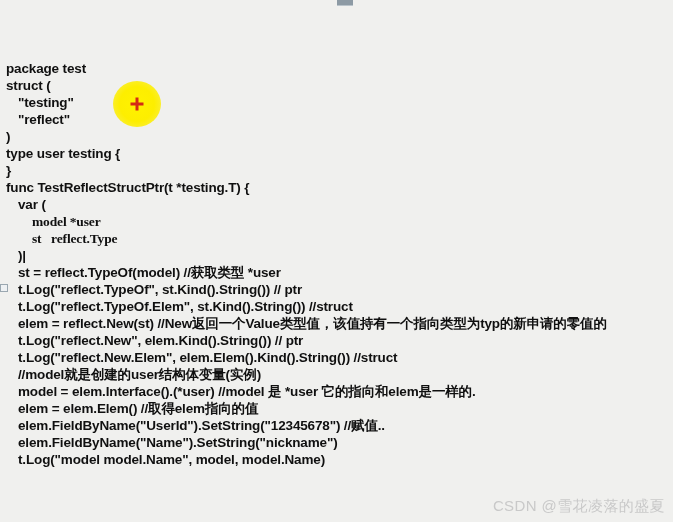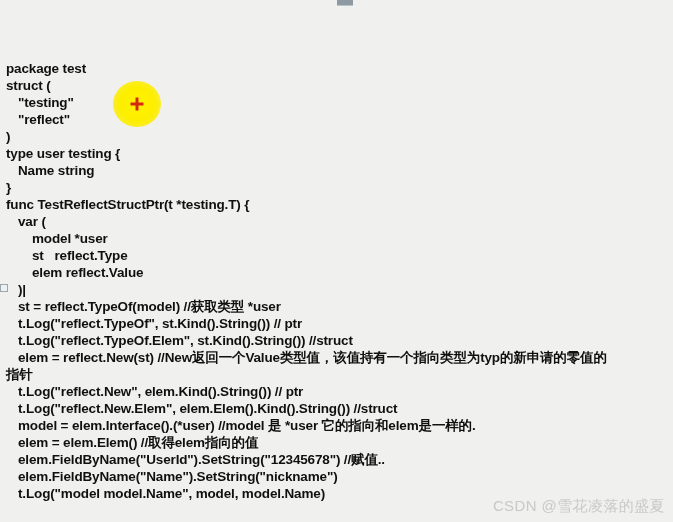--- a/index.html
+++ b/index.html
@@ -54,21 +54,21 @@
     font-size: 13.5px;
     font-weight: bold;
     color: #101010;
     white-space: pre;
     letter-spacing: -0.15px;
     padding-left: 6px;
     box-sizing: border-box;
   }
 
   .code-line.ind1 { padding-left: 18px; }
-  .code-line.ind2 { padding-left: 32px; }
+  .code-line.ind2 { padding-left: 32px; font-family: Liberation Serif, serif; }
   .code-line.ind0 { padding-left: 6px; }
 
   
   .fold-marker {
     position: absolute;
     left: 0px;
     top: 284px;
     width: 8px;
     height: 8px;
     border: 1px solid #9aa7b0;
@@ -132,35 +132,33 @@
 
   <div class="top-chip"></div>
 
   <div class="code-area">
     <div class="code-line ind0">package test</div>
     <div class="code-line ind0">struct (</div>
     <div class="code-line ind1">"testing"</div>
     <div class="code-line ind1">"reflect"</div>
     <div class="code-line ind0">)</div>
     <div class="code-line ind0">type user testing {</div>
-    <div class="code-line ind1">Name string</div>
     <div class="code-line ind0">}</div>
     <div class="code-line ind0">func TestReflectStructPtr(t *testing.T) {</div>
     <div class="code-line ind1">var (</div>
     <div class="code-line ind2">model *user</div>
     <div class="code-line ind2">st   reflect.Type</div>
-    <div class="code-line ind2">elem reflect.Value</div>
     <div class="code-line ind1">)|</div>
     <div class="code-line ind1">st = reflect.TypeOf(model) //获取类型 *user</div>
     <div class="code-line ind1">t.Log("reflect.TypeOf", st.Kind().String()) // ptr</div>
     <div class="code-line ind1">t.Log("reflect.TypeOf.Elem", st.Kind().String()) //struct</div>
     <div class="code-line ind1">elem = reflect.New(st) //New返回一个Value类型值，该值持有一个指向类型为typ的新申请的零值的</div>
-    <div class="code-line ind0">指针</div>
     <div class="code-line ind1">t.Log("reflect.New", elem.Kind().String()) // ptr</div>
     <div class="code-line ind1">t.Log("reflect.New.Elem", elem.Elem().Kind().String()) //struct</div>
+    <div class="code-line ind1">//model就是创建的user结构体变量(实例)</div>
     <div class="code-line ind1">model = elem.Interface().(*user) //model 是 *user 它的指向和elem是一样的.</div>
     <div class="code-line ind1">elem = elem.Elem() //取得elem指向的值</div>
     <div class="code-line ind1">elem.FieldByName("UserId").SetString("12345678") //赋值..</div>
     <div class="code-line ind1">elem.FieldByName("Name").SetString("nickname")</div>
     <div class="code-line ind1">t.Log("model model.Name", model, model.Name)</div>
   </div>
 
   <div class="fold-marker"></div>
 
   <div class="click-indicator">

